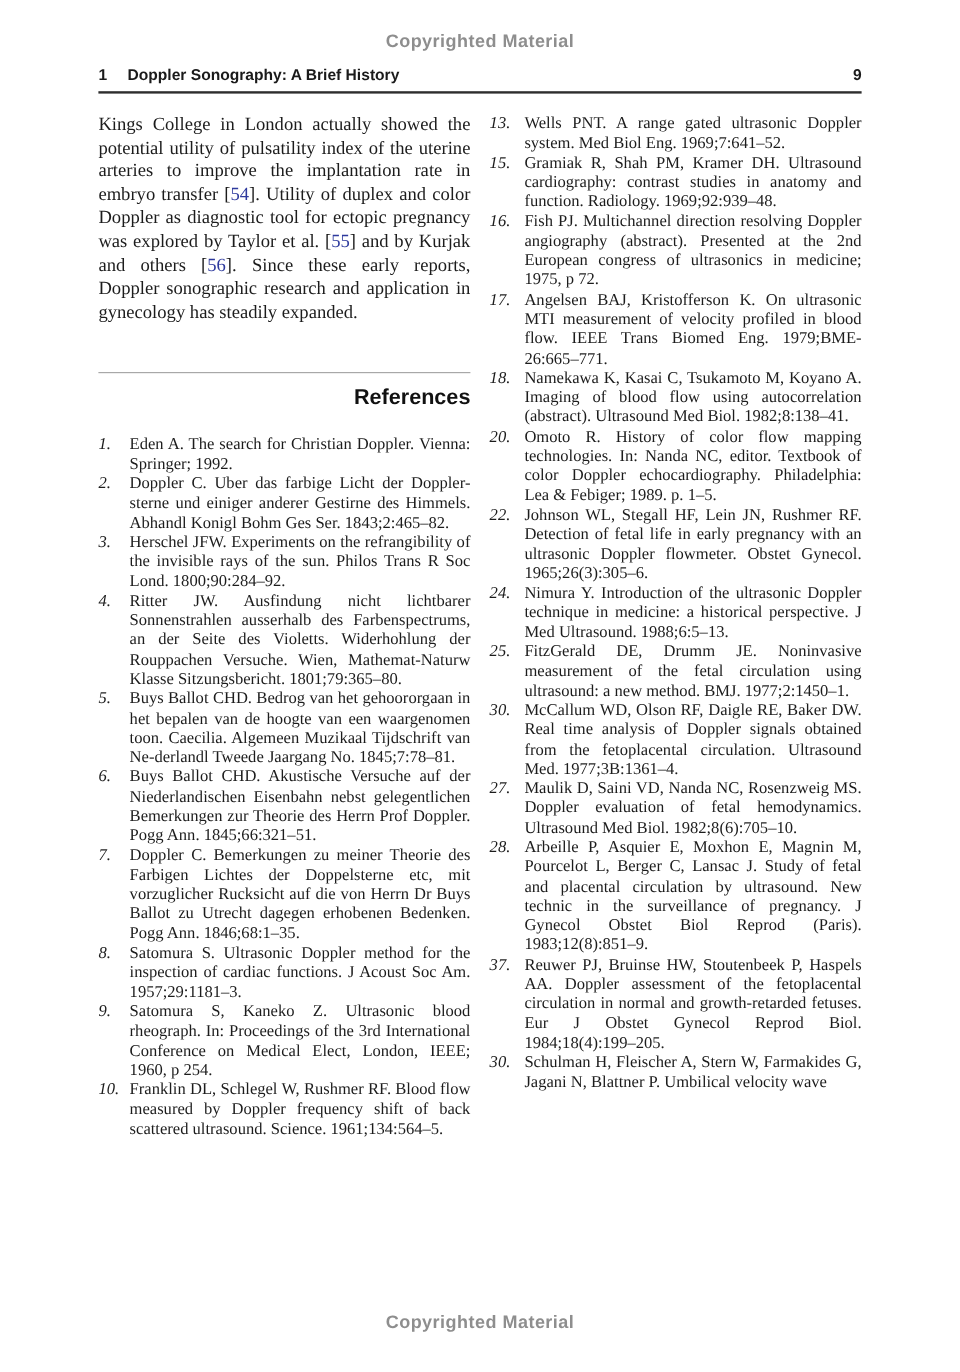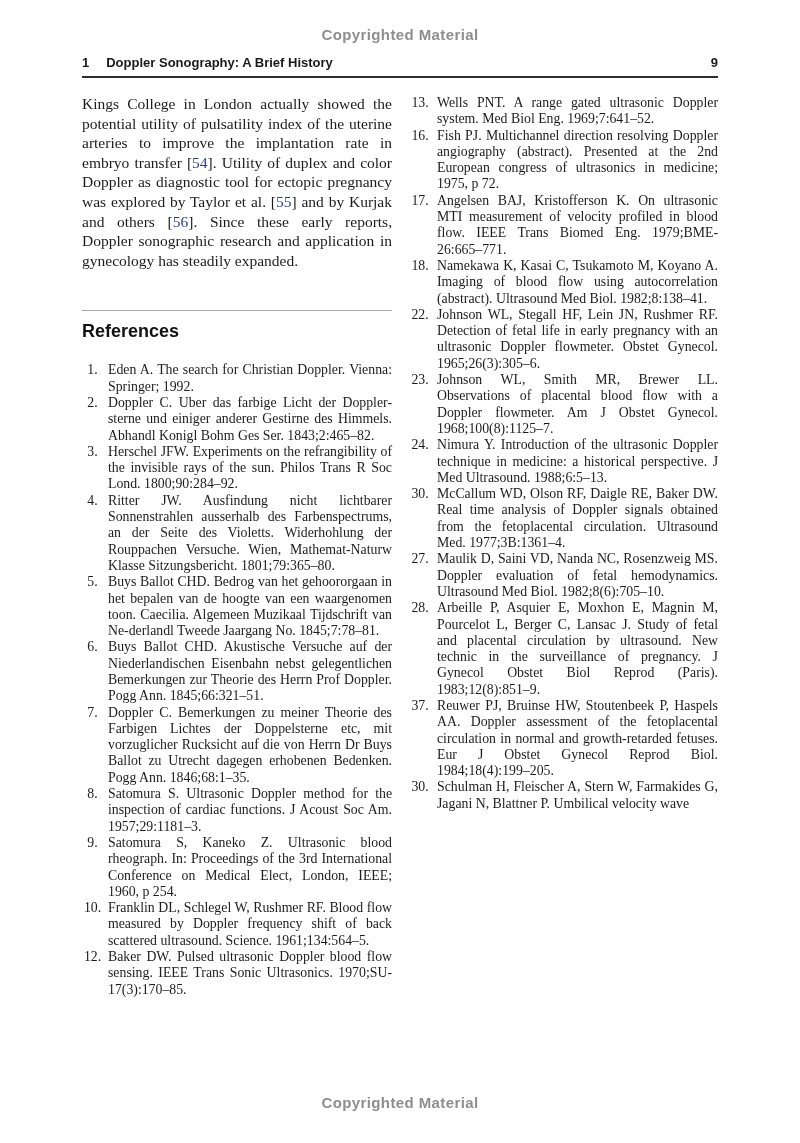--- a/index.html
+++ b/index.html
@@ -78,35 +78,37 @@
     height: 1px;
     background: #a8a8a8;
   }
   .refs-heading {
     margin: 10px 0 0 0;
     font-family: "Liberation Sans", "DejaVu Sans", sans-serif;
     font-size: 18px;
     line-height: 20px;
     font-weight: bold;
     color: #111111;
+    text-align: right;
   }
   .ref-list {
     margin: 21px 0 0 0;
     padding: 0;
   }
   .ref-list.first { margin-top: 1px; }
   .ref {
     display: flex;
     font-size: 13.8px;
     line-height: 16.3px;
   }
   .ref-num {
     flex: 0 0 21px;
-    text-align: center;
+    text-align: left;
     white-space: nowrap;
+    font-style: italic;
   }
   .col-right .ref-num { flex-basis: 24px; }
   .ref-text {
     flex: 1;
     margin-left: 5px;
     text-align: justify;
   }
 </style>
 </head>
 <body>
@@ -161,55 +163,59 @@
             <span class="ref-text">Satomura S. Ultrasonic Doppler method for the inspection of cardiac functions. J Acoust Soc Am. 1957;29:1181–3.</span>
           </div>
           <div class="ref">
             <span class="ref-num">9.</span>
             <span class="ref-text">Satomura S, Kaneko Z. Ultrasonic blood rheograph. In: Proceedings of the 3rd International Conference on Medical Elect, London, IEEE; 1960, p 254.</span>
           </div>
           <div class="ref">
             <span class="ref-num">10.</span>
             <span class="ref-text">Franklin DL, Schlegel W, Rushmer RF. Blood flow measured by Doppler frequency shift of back scattered ultrasound. Science. 1961;134:564–5.</span>
           </div>
-          <div class="ref">
-            <span class="ref-num">12.</span>
-            <span class="ref-text">Baker DW. Pulsed ultrasonic Doppler blood flow sensing. IEEE Trans Sonic Ultrasonics. 1970;SU-17(3):170–85.</span>
-          </div>
         </div>
     </div>
     <div class="col col-right">
       <div class="ref-list first" id="refs-right">
           <div class="ref">
             <span class="ref-num">13.</span>
             <span class="ref-text">Wells PNT. A range gated ultrasonic Doppler system. Med Biol Eng. 1969;7:641–52.</span>
           </div>
           <div class="ref">
+            <span class="ref-num">15.</span>
+            <span class="ref-text">Gramiak R, Shah PM, Kramer DH. Ultrasound cardiography: contrast studies in anatomy and function. Radiology. 1969;92:939–48.</span>
+          </div>
+          <div class="ref">
             <span class="ref-num">16.</span>
             <span class="ref-text">Fish PJ. Multichannel direction resolving Doppler angiography (abstract). Presented at the 2nd European congress of ultrasonics in medicine; 1975, p 72.</span>
           </div>
           <div class="ref">
             <span class="ref-num">17.</span>
             <span class="ref-text">Angelsen BAJ, Kristofferson K. On ultrasonic MTI measurement of velocity profiled in blood flow. IEEE Trans Biomed Eng. 1979;BME-26:665–771.</span>
           </div>
           <div class="ref">
             <span class="ref-num">18.</span>
             <span class="ref-text">Namekawa K, Kasai C, Tsukamoto M, Koyano A. Imaging of blood flow using autocorrelation (abstract). Ultrasound Med Biol. 1982;8:138–41.</span>
           </div>
           <div class="ref">
+            <span class="ref-num">20.</span>
+            <span class="ref-text">Omoto R. History of color flow mapping technologies. In: Nanda NC, editor. Textbook of color Doppler echocardiography. Philadelphia: Lea &amp; Febiger; 1989. p. 1–5.</span>
+          </div>
+          <div class="ref">
             <span class="ref-num">22.</span>
             <span class="ref-text">Johnson WL, Stegall HF, Lein JN, Rushmer RF. Detection of fetal life in early pregnancy with an ultrasonic Doppler flowmeter. Obstet Gynecol. 1965;26(3):305–6.</span>
           </div>
           <div class="ref">
-            <span class="ref-num">23.</span>
-            <span class="ref-text">Johnson WL, Smith MR, Brewer LL. Observations of placental blood flow with a Doppler flowmeter. Am J Obstet Gynecol. 1968;100(8):1125–7.</span>
-          </div>
-          <div class="ref">
             <span class="ref-num">24.</span>
             <span class="ref-text">Nimura Y. Introduction of the ultrasonic Doppler technique in medicine: a historical perspective. J Med Ultrasound. 1988;6:5–13.</span>
+          </div>
+          <div class="ref">
+            <span class="ref-num">25.</span>
+            <span class="ref-text">FitzGerald DE, Drumm JE. Noninvasive measurement of the fetal circulation using ultrasound: a new method. BMJ. 1977;2:1450–1.</span>
           </div>
           <div class="ref">
             <span class="ref-num">30.</span>
             <span class="ref-text">McCallum WD, Olson RF, Daigle RE, Baker DW. Real time analysis of Doppler signals obtained from the fetoplacental circulation. Ultrasound Med. 1977;3B:1361–4.</span>
           </div>
           <div class="ref">
             <span class="ref-num">27.</span>
             <span class="ref-text">Maulik D, Saini VD, Nanda NC, Rosenzweig MS. Doppler evaluation of fetal hemodynamics. Ultrasound Med Biol. 1982;8(6):705–10.</span>
           </div>
           <div class="ref">

